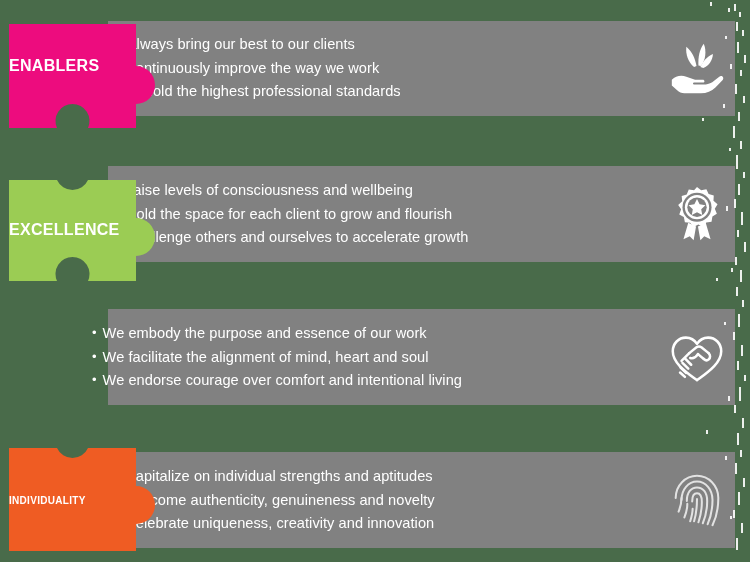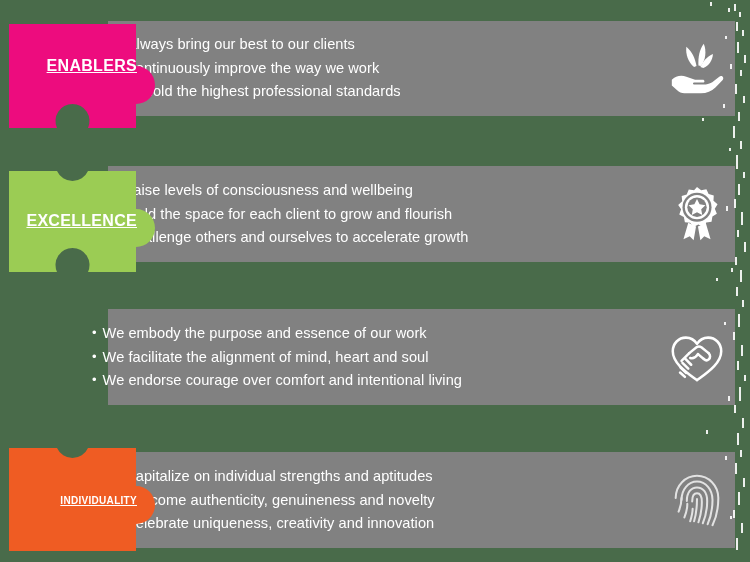--- a/index.html
+++ b/index.html
@@ -62,25 +62,24 @@
     position: absolute;
     left: 0px;
     width: 190px;
     height: 150px;
   }
   .piece svg { display:block; width:100%; height:100%; overflow: visible; }
   .piece-label {
     position: absolute;
     left: 9px;
     width: 128px;
-    text-align: right;
+    text-align: left;
     color: #ffffff;
     font-weight: bold;
     letter-spacing: 0.3px;
-    text-decoration: underline;
   }
 </style>
 </head>
 <body>
 
 <div id="canvas">
 
   <div class="bar" style="top:21px; height:95px;"></div>
   <div class="bar" style="top:166px; height:96px;"></div>
   <div class="bar" style="top:309px; height:96px;"></div>
@@ -157,21 +156,21 @@
   </div>
 
   <div class="piece" style="top:12px;">
     <svg viewBox="0 0 190 150">
       <path d="M9 12 L136 12 L136 54 A19 19 0 1 1 136 92 L136 116
                L88 116 A17 17 0 1 0 57 116 L9 116 Z" fill="#ED0C7E"></path>
     </svg>
     <div class="piece-label" style="top:45px; font-size:16px;">ENABLERS</div>
   </div>
 
-  <div class="piece" style="top:154px;">
+  <div class="piece" style="top:163px;">
     <svg viewBox="0 0 190 150">
       <path d="M9 17 L57 17 A17 17 0 0 0 88 17 L136 17 L136 55 A19 19 0 1 1 136 93 L136 118
                L88 118 A17 17 0 1 0 57 118 L9 118 Z" fill="#9BCC54"></path>
     </svg>
     <div class="piece-label" style="top:58px; font-size:16px;">EXCELLENCE</div>
   </div>
 
 
   <div class="piece" style="top:431px;">
     <svg viewBox="0 0 190 150">

